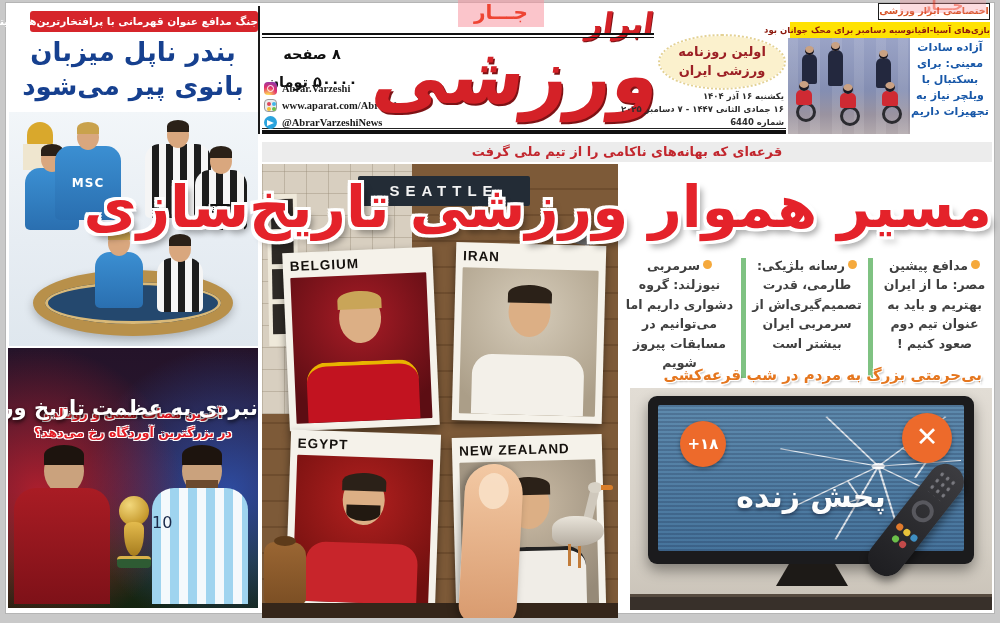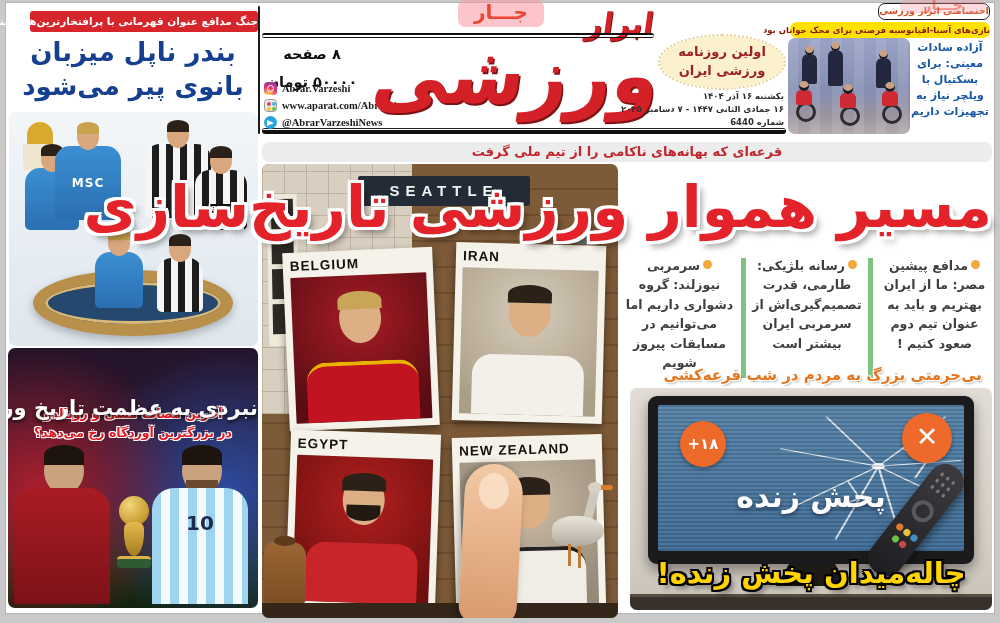--- a/index.html
+++ b/index.html
@@ -1,20 +1,20 @@
 <!DOCTYPE html>
 <html lang="fa"><head>
 <meta charset="utf-8">
 <style>
   * { margin:0; padding:0; box-sizing:border-box; }
   html,body { width:1000px; height:623px; }
   body { font-family:"DejaVu Sans", sans-serif; background:#c9c9c9; position:relative; overflow:hidden; }
   #page { position:absolute; left:0; top:0; width:1000px; height:623px; }
   #sheet { position:absolute; left:6px; top:3px; width:988px; height:610px; background:#ffffff; box-shadow:0 0 0 1px #b5b5b5; }
-  .abs { position:absolute;border-radius:7px; }
+  .abs { position:absolute; }
   .rtl { direction:rtl; }
   .nowrap { white-space:nowrap; }
 
   
   .watermark { background:rgba(248,150,160,.55); color:#e43; font-weight:900; font-size:20px; text-align:center; overflow:hidden; z-index:9; letter-spacing:2px; }
 
   
   .rule-top { left:262px; top:33px; width:392px; height:5px; border-top:2px solid #111; border-bottom:1px solid #111; z-index:2;}
   .rule-bottom { left:262px; top:128px; width:524px; height:6px; border-top:1px solid #222; border-bottom:4px solid #111; }
   .vrule-left { left:258px; top:6px; width:2px; height:128px; background:#1a1a1a; }
@@ -74,21 +74,21 @@
                     linear-gradient(180deg,#241329 0%, #2c1a33 55%, #1e2d1a 82%, #14230f 100%); }
   .bl-kicker { position:absolute; top:24px; width:100%; text-align:center; color:#e21b24; font-weight:900; font-size:12.5px; line-height:1.5;
         text-shadow:-1px -1px 0 #fff, 1px -1px 0 #fff, -1px 1px 0 #fff, 1px 1px 0 #fff;margin-top:33px; }
   .bl-headline { position:absolute; top:48px; width:100%; text-align:center; color:#fff; font-weight:900; font-size:21px; text-shadow:0 2px 4px rgba(0,0,0,.85); }
   .bl-fig { position:absolute; bottom:0; width:100px; height:160px; }
   .bl-head { width:40px; height:46px; border-radius:50%; margin:0 auto; background:#caa27d; position:relative; }
   .bl-head::before { content:""; position:absolute; left:0; right:0; top:-3px; height:20px; border-radius:50% 50% 0 0; background:#1d140e; }
   .bl-beard::after { content:""; position:absolute; left:4px; bottom:-2px; width:32px; height:16px; border-radius:0 0 50% 50%; background:#6b4a2e; }
   .bl-torso { width:96px; height:116px; margin-top:-6px; border-radius:22px 22px 0 0; position:relative; }
   .t-por { background:linear-gradient(180deg,#a91c24,#7e1118); }
-  .t-arg { background:repeating-linear-gradient(90deg,#9fd4ef 0 9px,#f4f9fc 9px 18px); color:#1b2a4a; font-weight:700; font-size:20px; text-align:center; line-height:70px; }
+  .t-arg { background:repeating-linear-gradient(90deg,#9fd4ef 0 9px,#f4f9fc 9px 18px); color:#1b2a4a; font-weight:400; font-size:16px; line-height:70px; }
   .trophy { position:absolute; left:108px; bottom:26px; width:36px; height:86px; z-index:4; }
   .trophy .ball { width:30px; height:30px; border-radius:50%; margin:0 auto; background:radial-gradient(circle at 35% 30%, #f3d87c, #c69a2e 70%, #8f6a18); }
   .trophy .cup { width:20px; height:34px; margin:-4px auto 0; background:linear-gradient(180deg,#e4bb4d,#a67c1e); border-radius:45% 45% 55% 55% / 20% 20% 75% 75%; }
   .trophy .base { width:34px; height:12px; margin:0 auto; background:#2e5b33; border-top:3px solid #d9b24a; border-radius:4px; }
 
   
   .kicker-bar { left:262px; top:142px; width:730px; height:20px; background:#ececec; color:#c2272e; font-weight:900; font-size:13px; text-align:center; line-height:20px; }
   .main-headline { left:262px; top:156px; width:730px; height:102px; z-index:6; color:#e4222a; font-weight:900; font-size:58px; text-align:center; line-height:102px;
       text-shadow:-3px -3px 0 #fff, 3px -3px 0 #fff, -3px 3px 0 #fff, 3px 3px 0 #fff, 0 -3px 0 #fff, 0 3px 0 #fff, -3px 0 0 #fff, 3px 0 0 #fff, 5px 6px 6px rgba(0,0,0,.35); }
 
@@ -205,21 +205,21 @@
     <div>اولین روزنامه</div>
     <div>ورزشی ایران</div>
   </div>
   <div class="abs dates rtl">
     <div class="nowrap">یکشنبه ۱۶ آذر ۱۴۰۴</div>
     <div class="nowrap">۱۶ جمادی الثانی ۱۴۴۷ - ۷ دسامبر ۲۰۲۵</div>
     <div class="nowrap">شماره 6440</div>
   </div>
 
   <div class="abs exclusive rtl nowrap">اختصاصی ابرار ورزشی</div>
-  <div class="abs tr-yellowbar rtl nowrap">بازی‌های آسیا-اقیانوسیه فرصتی برای محک جوانان بود</div>
+  <div class="abs tr-yellowbar rtl nowrap">بازی‌های آسیا-اقیانوسیه دسامبر برای محک جوانان بود</div>
   <div class="abs tr-photo">
     <div class="fig-stand" style="left:14px; top:16px;"></div>
     <div class="fig-stand" style="left:40px; top:12px; height:36px;"></div>
     <div class="fig-stand" style="left:88px; top:20px;"></div>
     <div class="wheel" style="left:8px; top:64px;"></div>
     <div class="wheel" style="left:52px; top:68px;"></div>
     <div class="wheel" style="left:94px; top:66px;"></div>
     <div class="fig-sit" style="left:8px; top:52px;"></div>
     <div class="fig-sit" style="left:52px; top:55px;"></div>
     <div class="fig-sit" style="left:94px; top:53px;"></div>
@@ -390,14 +390,13 @@
       </div>
     </div>
     <div class="remote">
       <div class="dots"></div>
         <div class="pad"></div>
         <div class="cbtn"></div>
     </div>
     <div class="tv-stand"></div>
     <div class="tv-shelf"></div>
   </div>
-  <div class="abs tv-headline rtl nowrap">چاله‌میدان پخش زنده!</div>
 </div>
 
 </body></html>

